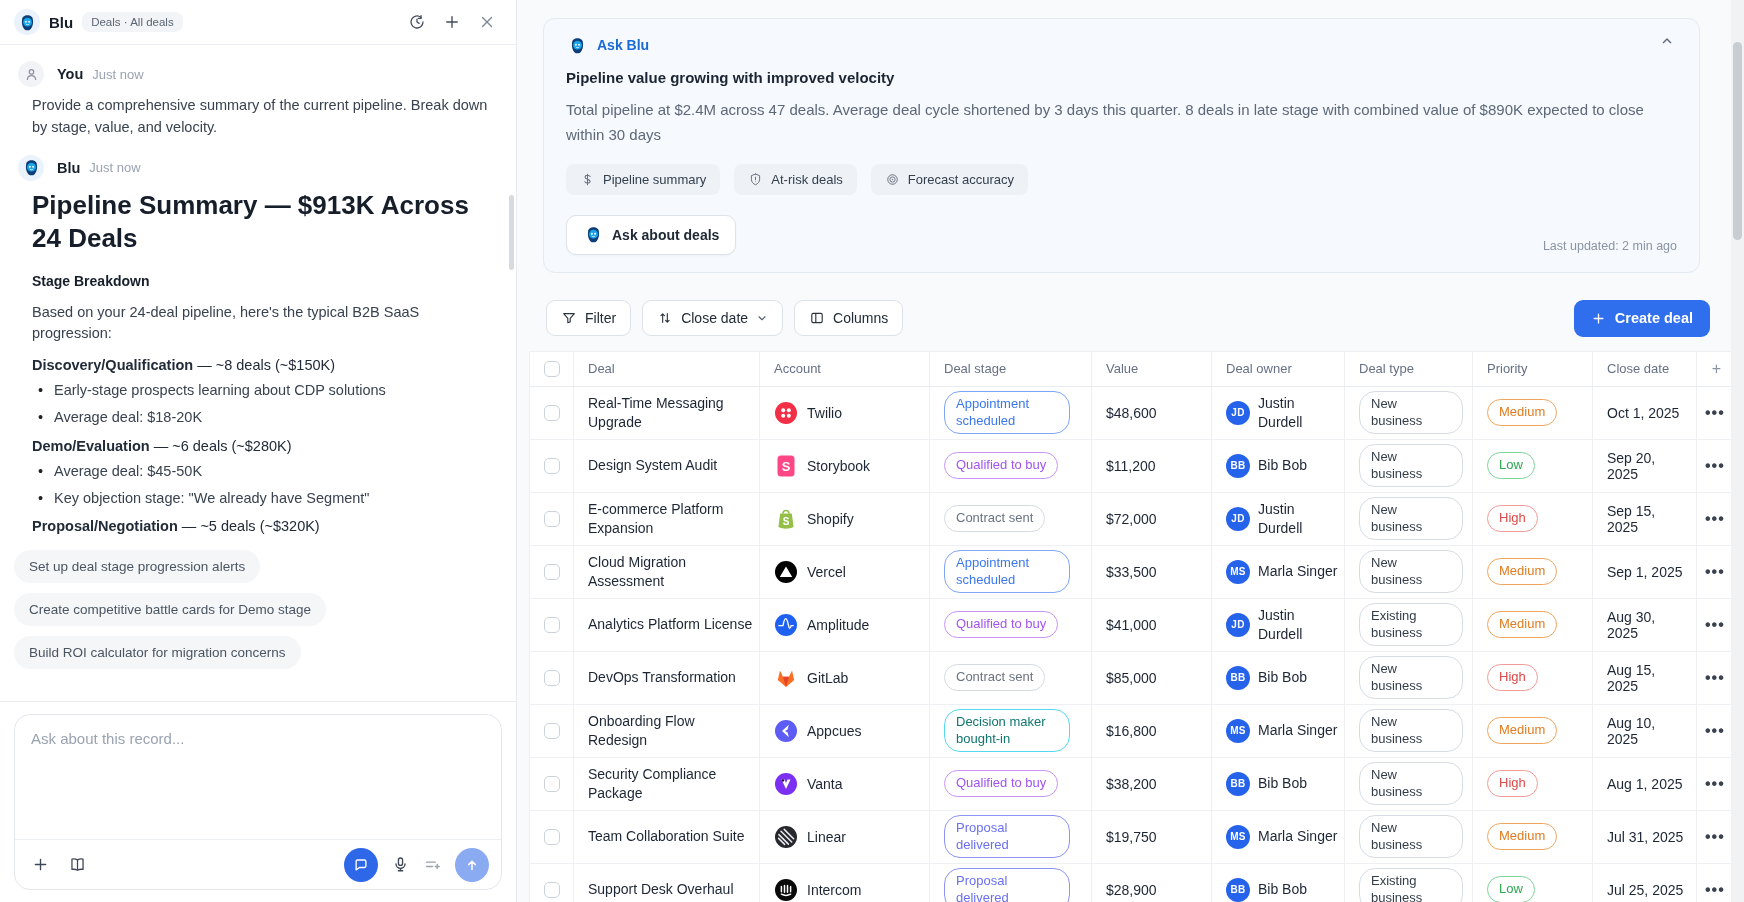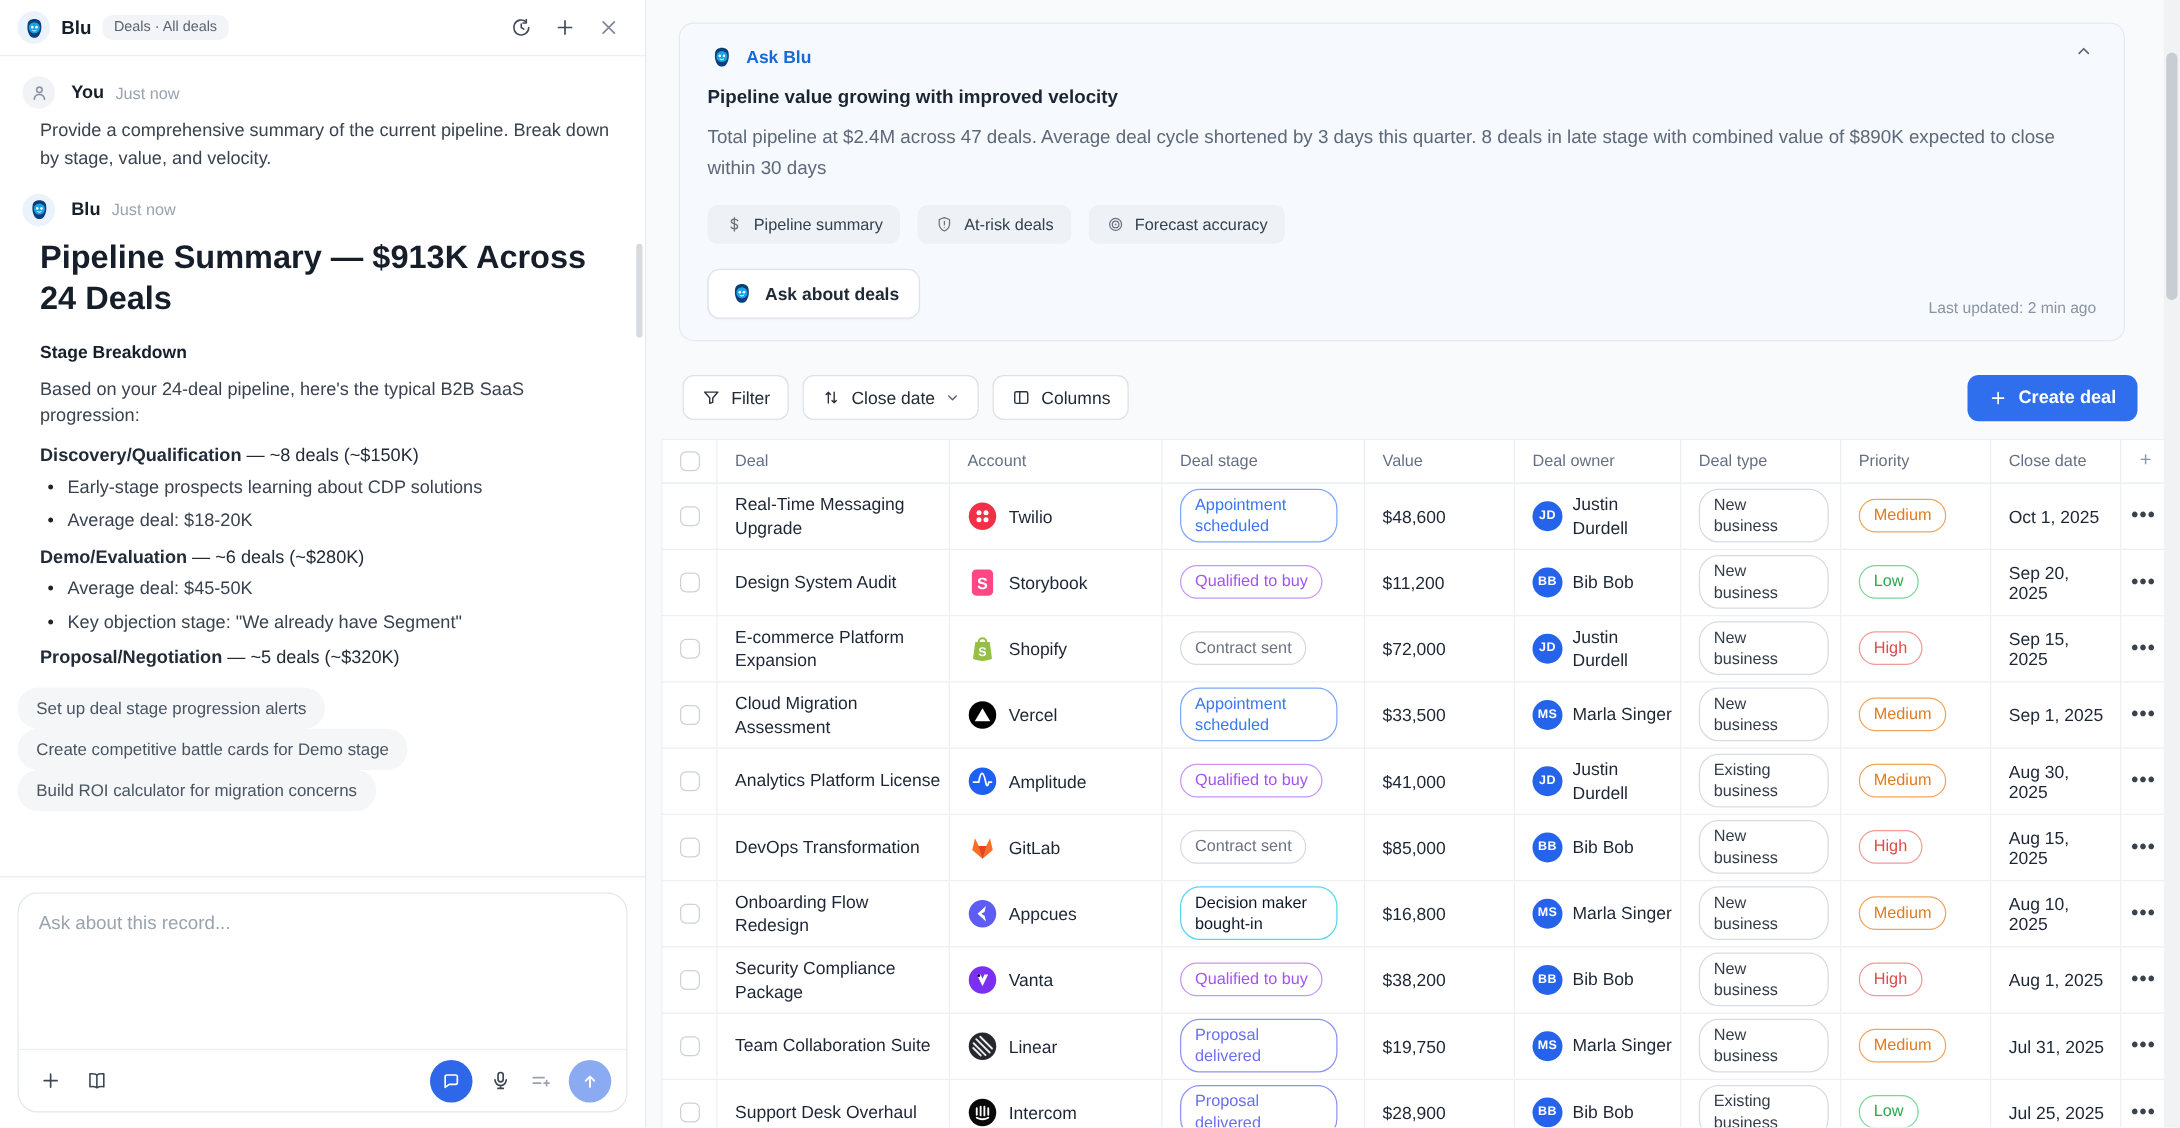--- a/index.html
+++ b/index.html
@@ -40,21 +40,21 @@
 
   .resp-h1 { font-size:26px; line-height:1.27; color:#161e2a; font-weight:bold; margin:2px 0 18px; }
   .resp-h2 { font-size:14px; color:#161e2a; font-weight:bold; margin:0 0 13px; }
   .resp-p  { font-size:14.5px; line-height:1.5; color:#39424f; margin-bottom:12px; }
   .stage-title { font-size:14.5px; color:#222b38; margin:10px 0 4px; }
   .stage-title b { font-weight:bold; }
   .stage-block ul { list-style:none; margin:4px 0 8px 6px; }
   .stage-block li { font-size:14.5px; color:#39424f; margin:7px 0; padding-left:16px; position:relative; line-height:1.4; }
   .stage-block li::before { content:"•"; position:absolute; left:0; top:0; color:#222; }
 
-  .suggestions { display:flex; flex-wrap:wrap; margin:16px 0 0 -4px; padding-bottom:14px; }
+  .suggestions { display:flex; flex-wrap:wrap; gap:10px; margin:16px 0 0 -4px; padding-bottom:14px; }
   .suggestion { background:#f4f6f8; border:none; border-radius:17px; padding:9px 15px;
     font-size:13.5px; color:#4a5562; cursor:pointer; font-family:inherit; }
 
   .composer-wrap { border-top:1px solid #e9ecf0; padding:12px 14px 12px; background:#fff; }
   .composer { border:1px solid #e3e7ec; border-radius:16px; height:176px; position:relative;
     background:#fff; }
   .composer textarea { width:100%; height:124px; border:none; outline:none; resize:none;
     padding:15px 16px; font-size:15px; font-family:inherit; color:#222; border-radius:16px; }
   .composer textarea::placeholder { color:#9aa3b0; }
   .composer-bar { position:absolute; left:0; right:0; bottom:0; height:50px;
@@ -621,21 +621,21 @@
                 <div class="acct">
                 <span class="logo">
                     <svg viewBox="0 0 24 24">
                       <circle cx="12" cy="12" r="11" fill="#5d5cf5"></circle>
                       <path d="M14.8 5.8L8 12l6.8 6.2-1.2-4.7L11 12l2.6-1.5 1.2-4.7z" fill="#fff"></path>
                     </svg>
                   </span>
                 <span>Appcues</span>
               </div>
               </td>
-              <td><span class="pill stage" style="border-color: rgb(85, 215, 239); color: #0f172a;">Decision maker bought-in</span></td>
+              <td><span class="pill stage" style="border-color: rgb(85, 215, 239); color: #0f766e;">Decision maker bought-in</span></td>
               <td>$16,800</td>
               <td>
                 <div class="owner">
                 <span class="avatar">MS</span>
                 <span class="owner-name">Marla Singer</span>
               </div>
               </td>
               <td><span class="pill type">New business</span></td>
               <td><span class="pill" style="border-color: rgb(242, 164, 92); color: rgb(224, 124, 31);">Medium</span></td>
               <td>Aug 10, 2025</td>

